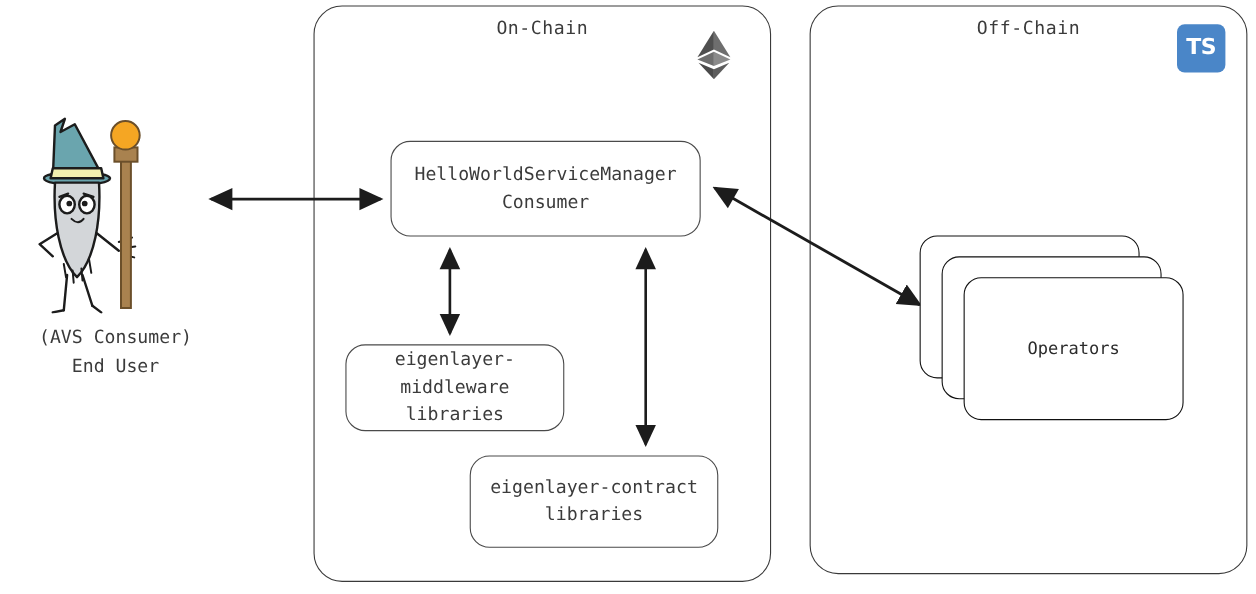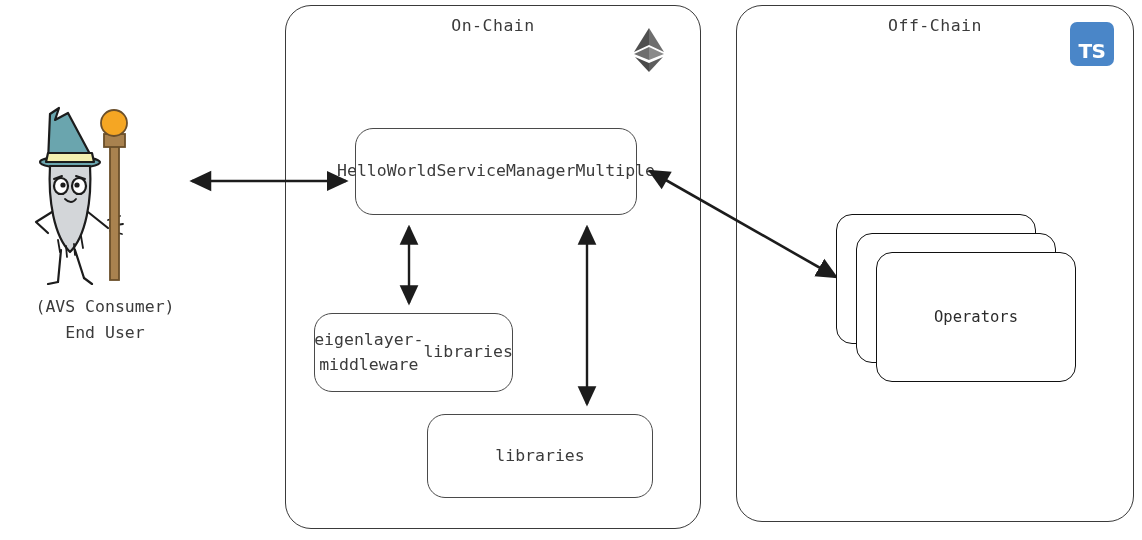--- a/index.html
+++ b/index.html
@@ -41,21 +41,21 @@
   #panel-offchain { left: 736px; top: 5px;  width: 398px; height: 517px; }
 
   
   .node {
     position: absolute;
     border: 1.5px solid #4a4a4a;
     border-radius: 18px;
     background: #ffffff;
     box-sizing: border-box;
     display: flex;
-    flex-direction: row;
+    flex-direction: column;
     align-items: center;
     justify-content: center;
     color: #3b3b3b;
     font-size: 16.5px;
     line-height: 1.5;
     text-align: center;
   }
   #node-service-manager { left: 355px; top: 128px; width: 282px; height: 87px; }
   #node-middleware      { left: 314px; top: 313px; width: 199px; height: 79px; }
   #node-contract-libs   { left: 427px; top: 414px; width: 226px; height: 84px; }
@@ -95,21 +95,21 @@
   }
   #ts-logo {
     position: absolute;
     left: 1070px;
     top: 22px;
     width: 44px;
     height: 44px;
     border-radius: 7px;
     background: #4a86c8;
     display: flex;
-    align-items: flex-end;
+    align-items: center;
     justify-content: center;
   }
   #ts-logo span {
     color: #ffffff;
     font-family: "DejaVu Sans", "Liberation Sans", sans-serif;
     font-weight: bold;
     font-size: 20px;
     line-height: 1;
     padding-bottom: 5px;
     letter-spacing: -0.5px;
@@ -213,29 +213,30 @@
     </svg>
   </div>
 
   <div id="user-label">
     <div>(AVS Consumer)</div>
     <div>End User</div>
   </div>
 
   <div class="node" id="node-service-manager">
     <div>HelloWorldServiceManager</div>
-    <div>Multiple</div>
+    <div>Consumer</div>
   </div>
 
   <div class="node" id="node-middleware">
     <div>eigenlayer-middleware</div>
     <div>libraries</div>
   </div>
 
   <div class="node" id="node-contract-libs">
+    <div>eigenlayer-contract</div>
     <div>libraries</div>
   </div>
 
   <div id="operator-stack">
     <div class="op-card" id="op-card-back"></div>
     <div class="op-card" id="op-card-mid"></div>
     <div class="op-card" id="op-card-front">
       <div>Operators</div>
     </div>
   </div>

